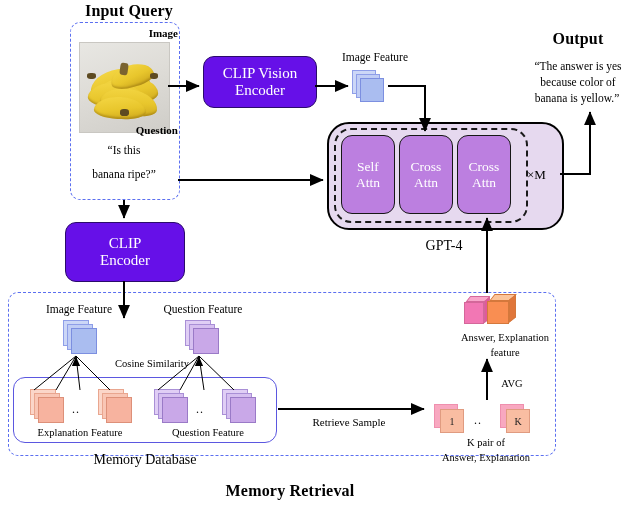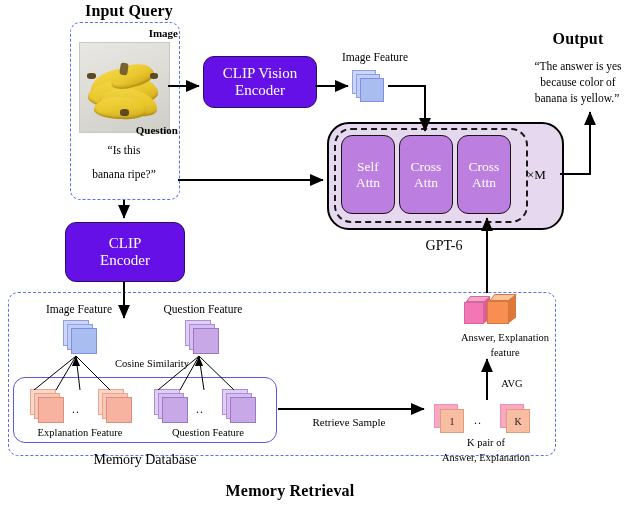--- a/index.html
+++ b/index.html
@@ -222,21 +222,21 @@
   </div>
   <div class="abs attn-block" style="left:457px; top:135px; width:52px; height:77px;">
     <div>
       <div>Cross</div>
       <div>Attn</div>
     </div>
   </div>
 
   <div class="abs xm-label" style="left:527px; top:167px;">×M</div>
 
-  <div class="abs plain-label" style="left:389px; top:238px; width:110px; font-size:14px;">GPT-6</div>
+  <div class="abs plain-label" style="left:389px; top:238px; width:110px; font-size:14px;">GPT-4</div>
 
   <div class="abs plain-label" style="left:516px; top:60px; width:124px;">“The answer is yes</div>
   <div class="abs section-title" style="left:522px; top:30px; width:112px;">Output</div>
   <div class="abs plain-label" style="left:516px; top:76px; width:124px;">because color of</div>
   <div class="abs plain-label" style="left:514px; top:92px; width:126px;">banana is yellow.”</div>
 
   <div class="abs dashed-region" style="left:8px; top:292px; width:546px; height:162px;"></div>
 
   <div class="abs section-title" style="left:180px; top:482px; width:220px;">Memory Retrieval</div>
 

